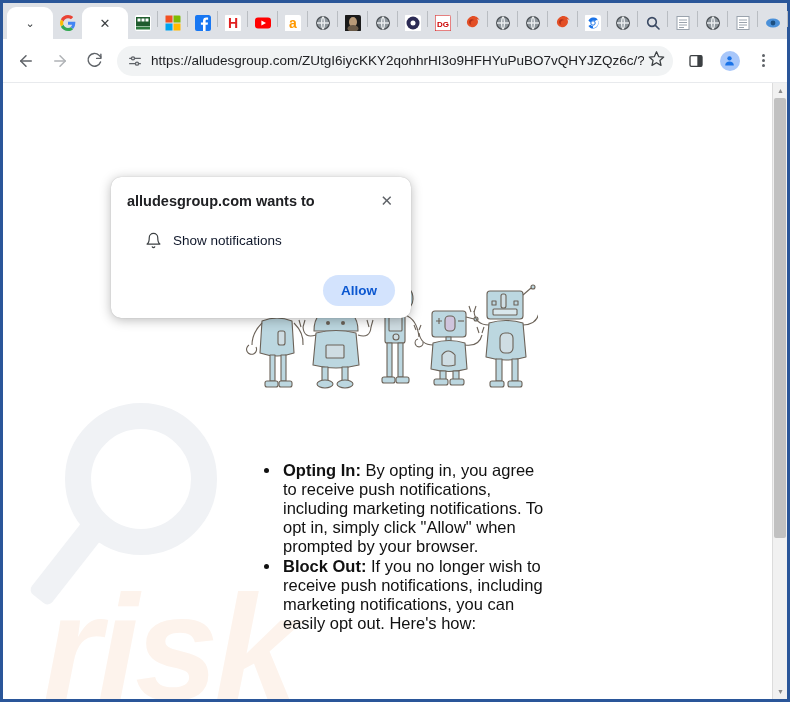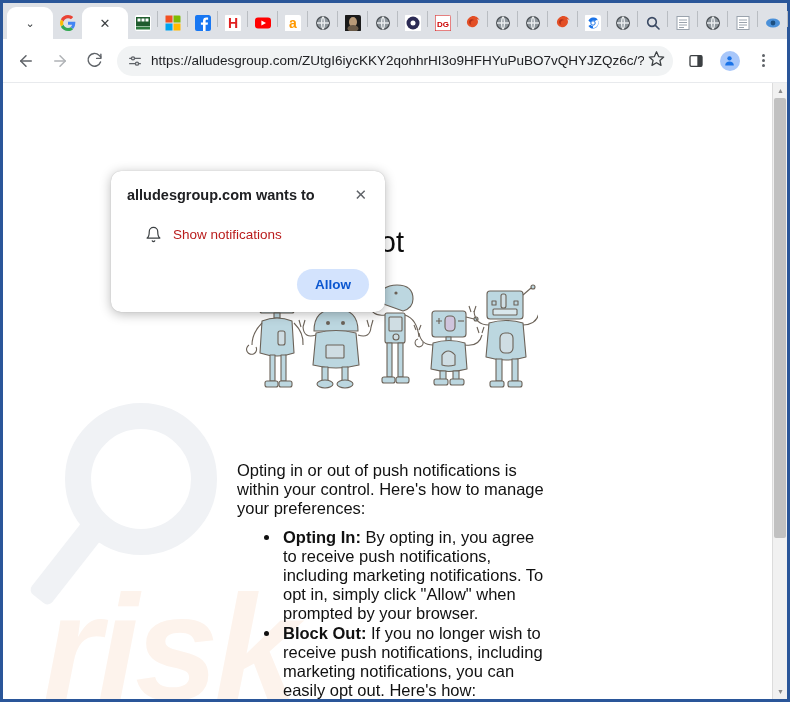--- a/index.html
+++ b/index.html
@@ -211,22 +211,22 @@
     position: absolute;
     left: 1px; right: 1px;
     top: 15px; height: 440px;
     background: #c1c1c1;
     border-radius: 2px;
   }
 
   
   #perm-dialog {
     position: absolute;
-    left: 108px; top: 88px;
-    width: 274px;
+    left: 108px; top: 94px;
+    width: 300px;
     background: #ffffff;
     border-radius: 10px;
     box-shadow: 0 2px 12px rgba(0,0,0,.28), 0 0 1px rgba(0,0,0,.25);
     padding: 14px 16px 12px 16px;
     z-index: 50;
   }
   #perm-head {
     display: flex;
     align-items: flex-start;
     justify-content: space-between;
@@ -241,21 +241,21 @@
     font-size: 15px; color: #5f6368; line-height: 1;
     padding: 2px 2px 2px 10px;
   }
   #perm-row {
     display: flex;
     align-items: center;
     gap: 11px;
     margin-top: 22px;
     padding-left: 18px;
   }
-  #perm-row-label { font-size: 13.5px; color: #b91c1c; }
+  #perm-row-label { font-size: 13.5px; color: #0f172a; }
   #perm-actions {
     display: flex;
     justify-content: flex-end;
     margin-top: 26px;
   }
   .perm-btn {
     background: #d3e3fd;
     color: #0b57d0;
     font-size: 13.5px;
     font-weight: bold;
@@ -670,21 +670,20 @@
             <path d="M277 42 q16 -1 16 -15" fill="none"></path>
             <rect x="250" y="76" width="6" height="22"></rect>
               <rect x="266" y="76" width="6" height="22"></rect>
             <rect x="244" y="98" width="14" height="6" rx="2"></rect>
               <rect x="262" y="98" width="14" height="6" rx="2"></rect>
           </g>
         </g>
       </svg>
 
       <div id="body-text">
-        <p>Opting in or out of push notifications is within your control. Here's how to manage your preferences:</p>
         <ul>
           <li>
             <b>Opting In:</b><span> By opting in, you agree to receive push notifications, including marketing notifications. To opt in, simply click "Allow" when prompted by your browser.</span>
           </li>
           <li>
             <b>Block Out:</b><span> If you no longer wish to receive push notifications, including marketing notifications, you can easily opt out. Here's how:</span>
           </li>
         </ul>
 
       </div>

